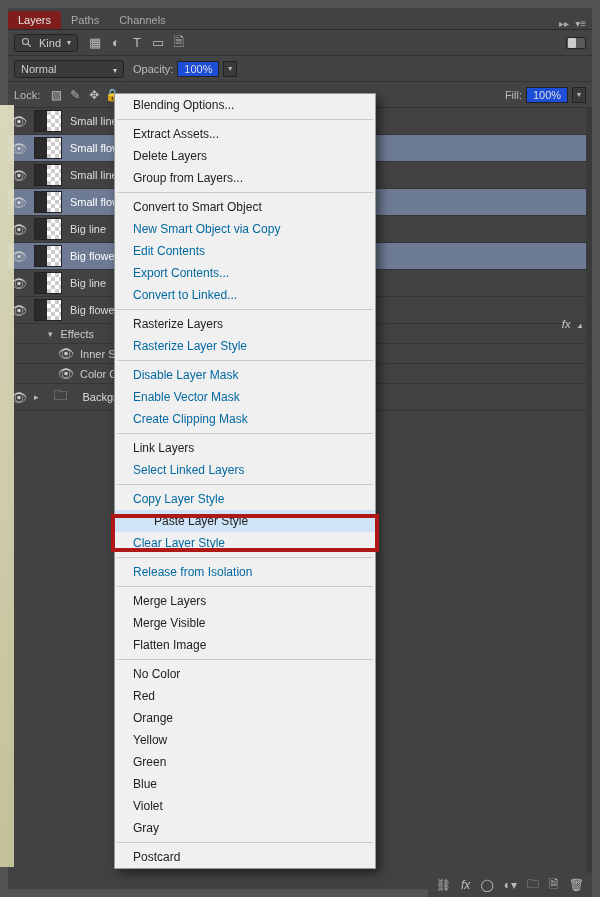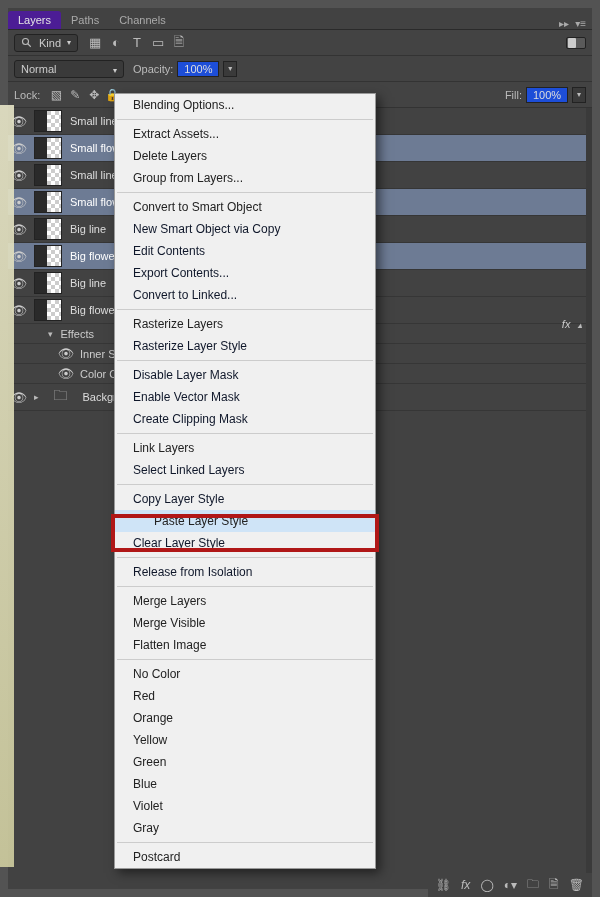--- a/index.html
+++ b/index.html
@@ -1,20 +1,20 @@
 <!DOCTYPE html>
 <html><head>
 <meta charset="utf-8">
 <style>
 * { margin: 0; padding: 0; box-sizing: border-box; font-family: "Segoe UI", Tahoma, sans-serif; }
 body { background: #535353; color: #ccc; width: 600px; height: 897px; overflow: hidden; position: relative; }
 .panel { position: absolute; top: 8px; left: 8px; right: 8px; bottom: 8px; background: #424242; display: flex; flex-direction: column; }
 .tabs { display: flex; background: #424242; border-bottom: 1px solid #2a2a2a; height: 22px; align-items: flex-end; }
 .tab { padding: 3px 10px; font-size: 11px; color: #aaa; cursor: pointer; border-top-left-radius: 3px; border-top-right-radius: 3px; }
-.tab.active { background: #4c1d95; color: #e5e5e5; }
+.tab.active { background: #7f1d1d; color: #e5e5e5; }
 .panel-menu { margin-left: auto; display: flex; gap: 6px; padding-right: 6px; align-items: center; }
 .panel-menu span { font-size: 10px; color: #aaa; cursor: pointer; }
 .toolbar-row { display: flex; align-items: center; height: 26px; padding: 0 6px; gap: 4px; border-bottom: 1px solid #333; background: #434343; }
 .kind-select { display: flex; align-items: center; background: #3a3a3a; border: 1px solid #222; border-radius: 3px; padding: 2px 6px; gap: 6px; font-size: 11px; color: #ccc; }
 .kind-select svg { width: 12px; height: 12px; }
 .filter-icons { display: flex; gap: 3px; margin-left: 4px; }
 .filter-icons span { width: 18px; height: 18px; display: flex; align-items: center; justify-content: center; color: #bbb; font-size: 13px; cursor: pointer; }
 .blend-select { background: #3a3a3a; border: 1px solid #222; border-radius: 3px; padding: 2px 6px; font-size: 11px; color: #ccc; width: 110px; display: flex; justify-content: space-between; align-items: flex-end; }
 .label { font-size: 11px; color: #bbb; }
 .pct { background: #1d4ed8; border: 1px solid #222; padding: 1px 4px; font-size: 11px; color: #ddd; width: 42px; text-align: center; }
@@ -31,21 +31,21 @@
 .layer-row.selected .layer-name { color: #fff; }
 .sub { padding-left: 36px; }
 .sub .layer-name { color: #ccc; }
 .sub .vis { width: 20px; }
 .fx { margin-left: auto; font-style: italic; font-size: 11px; color: #ccc; padding-right: 6px; margin-top: 28px; }
 .chev { font-size: 9px; color: #bbb; padding: 0 4px; }
 .folder-thumb { width: 28px; height: 22px; margin: 0 4px; display: flex; align-items: center; justify-content: center; color: #bbb; font-size: 14px; }
 .decor-strip { position: absolute; left: 0; top: 105px; bottom: 30px; width: 14px; background: linear-gradient(#e8e6c8, #d0cea0); opacity: 0.9; }
 .context-menu { position: absolute; top: 93px; left: 114px; width: 262px; background: #f0f0f0; border: 1px solid #999; box-shadow: 4px 4px 10px rgba(0,0,0,0.5); font-size: 12px; color: #222; z-index: 10; }
 .context-menu .mi { padding: 4px 18px; cursor: default; }
-.context-menu .mi.disabled { color: #0f172a; }
+.context-menu .mi.disabled { color: #0369a1; }
 .context-menu .mi.hl { background: #cfe4f7; padding-left: 39px; }
 .context-menu .sep { height: 1px; background: #ccc; margin: 3px 2px; }
 .highlight-box { position: absolute; border: 4px solid #b01717; pointer-events: none; z-index: 20; }
 .bottom-bar { position: absolute; bottom: 0; right: 8px; height: 24px; display: flex; align-items: center; gap: 10px; padding: 0 8px; background: #424242; }
 .bottom-bar span { font-size: 12px; color: #bbb; cursor: pointer; }
 .scrub { width: 6px; position: absolute; right: 0; top: 0; bottom: 0; background: #3a3a3a; }
 </style>
 </head>
 <body>
 

